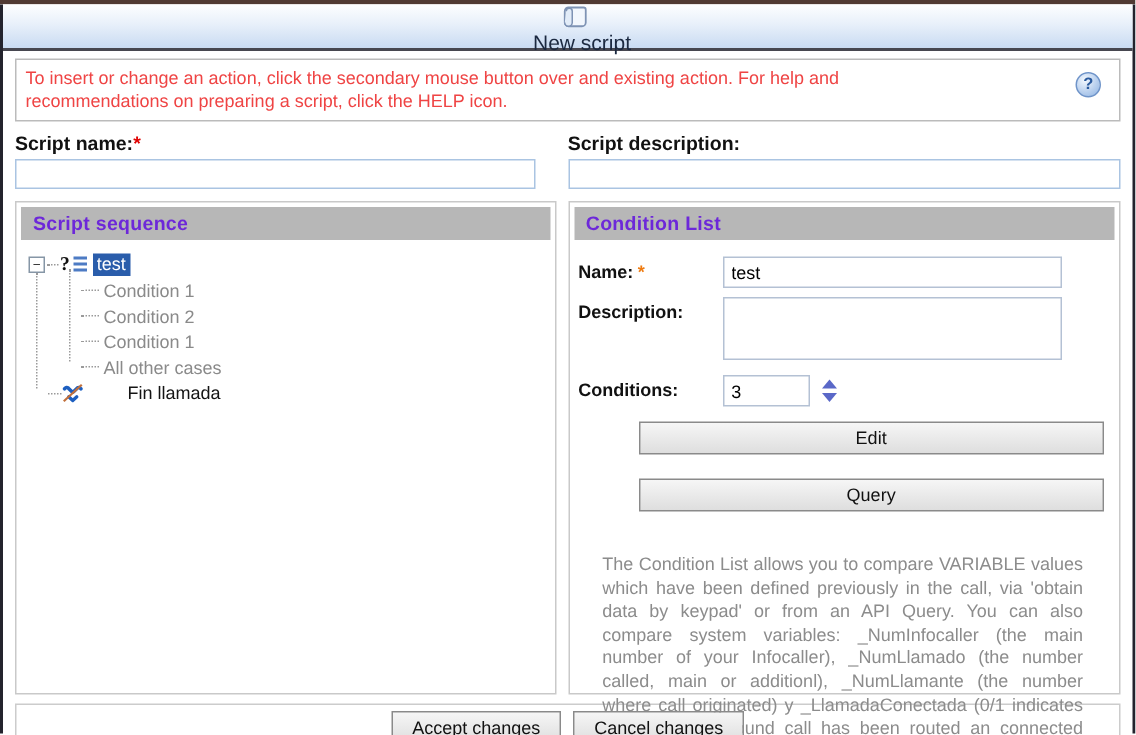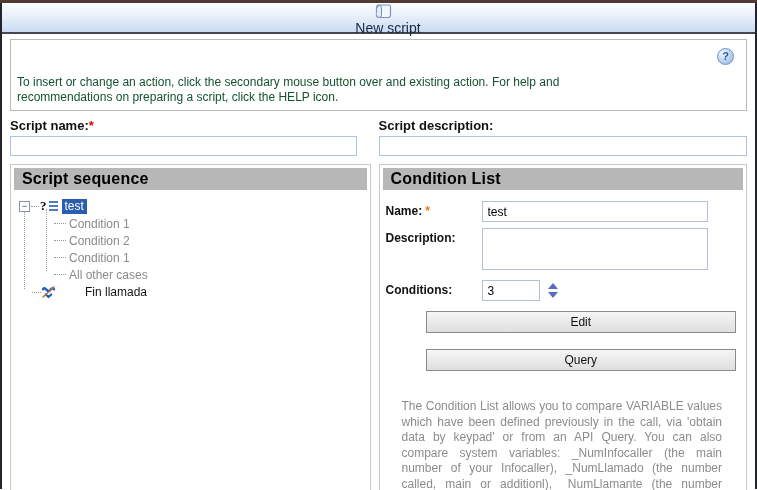--- a/index.html
+++ b/index.html
@@ -8,40 +8,40 @@
   .page-top-strip { height:3px; background:#503a33; width:757px; }
 
   .dialog { width:757px; height:486px; border-left:2px solid #23232d; border-right:2px solid #23232d; background:#fff; position:relative; }
 
   .titlebar { height:31px; background:linear-gradient(#fdfeff,#e8f0fa 45%,#c9dbf2); border-bottom:2px solid #474750; display:flex; align-items:center; padding-left:10px;flex-direction:column; }
   .titlebar .title-text { font-size:14px; color:#1b2940; margin-left:9px; }
 
   .body { padding:5px 8px 0 8px; }
 
   .instruction-box { border:1px solid #bbbbbb; background:#fff; padding:5px 40px 5px 6px; position:relative; min-height:34px; }
-  .instruction-box .instr-text { font-size:12px; color:#14532d; line-height:1.25; max-width:640px;margin-top:30px; }
+  .instruction-box .instr-text { font-size:12px; color:#ef4444; line-height:1.25; max-width:640px; }
   .help-icon { position:absolute; right:12px; top:8px; width:17px; height:17px; border-radius:50%;
     background:radial-gradient(circle at 35% 30%, #f3f8fe, #b9d0ee 55%, #8fb3e2); border:1px solid #6f94c9;
     color:#2a5a9e; font-size:11px; font-weight:bold; text-align:center; line-height:15px; cursor:pointer; }
 
   .fields-row { display:flex; margin-top:7px; }
   .col-left { width:362px; }
   .col-right { width:370px; margin-left:8px; }
   .field-label { font-size:13px; font-weight:bold; color:#111; margin-bottom:3px; }
   .req-red { color:#e00000; font-weight:bold; }
   .req-orange { color:#ef7b10; font-weight:bold; }
   .text-input { border:1px solid #aac4e2; height:20px; width:100%; font-size:12px; padding:1px 4px; font-family:"Liberation Sans", sans-serif; color:#222; outline:none; }
   .col-left .text-input { width:347px; }
 
   .panels-row { display:flex; margin-top:8px; }
   .panel { border:1px solid #c9c9c9; height:329px; background:#fff; }
   .panel-left { width:362px; }
   .panel-right { width:370px; margin-left:8px; }
   .panel-header { margin:3px; background:#b7b7b7; height:22px; line-height:22px; padding-left:8px;
-    font-size:16px; font-weight:bold; color:#000000; letter-spacing:.2px; }
+    font-size:13px; font-weight:bold; color:#6d28d9; letter-spacing:.2px; }
 
   
   .tree { position:relative; padding:4px 0 0 8px; font-size:12px; color:#8a8a8a; }
   .vline { position:absolute; border-left:1px dotted #9a9a9a; width:0; }
   .vline1 { left:13px; top:18px; height:78px; }
   .vline2 { left:35px; top:16px; height:62px; }
   .tree-row { height:17px; display:flex; align-items:center; position:relative; }
   .tree-row.root { height:18px; }
   .expander { width:11px; height:11px; border:1px solid #8696a6; background:#fff; font-size:9px; line-height:9px; text-align:center; color:#333; cursor:pointer; flex:0 0 11px; }
   .root-dots { width:8px; border-top:1px dotted #9a9a9a; margin:0 1px; }

